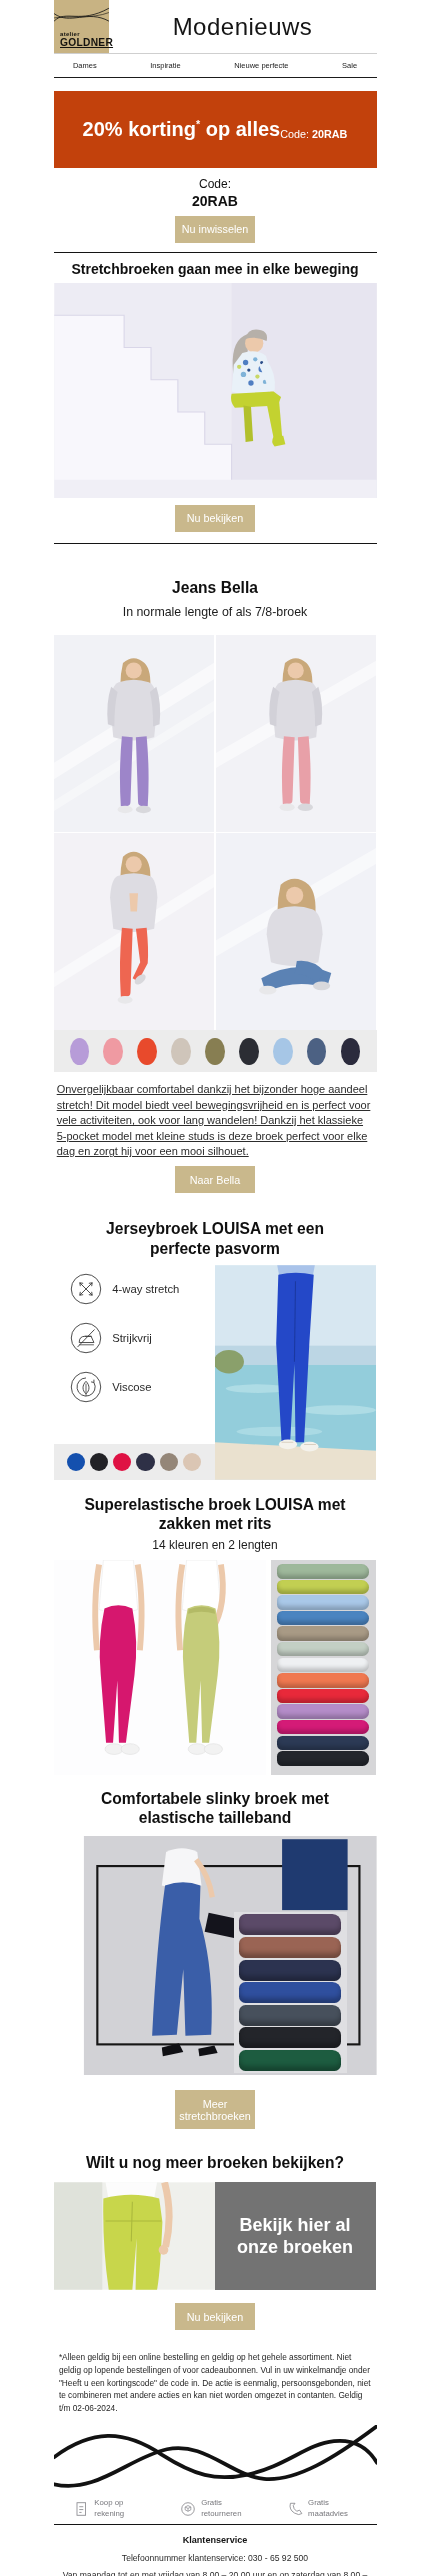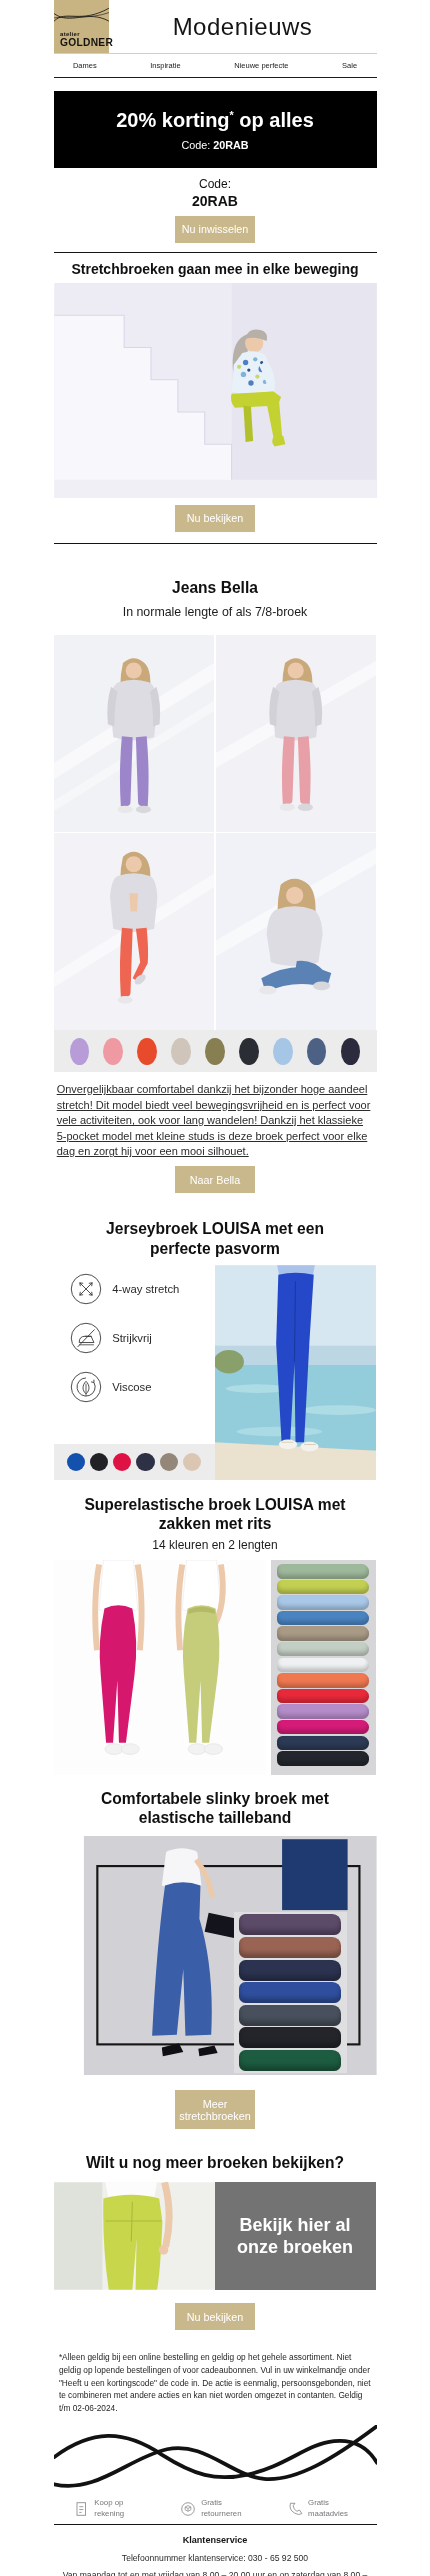--- a/index.html
+++ b/index.html
@@ -3,26 +3,26 @@
 <meta charset="utf-8">
 <style>
   html,body{margin:0;padding:0;background:#ffffff;}
   body{width:430px;font-family:"Liberation Sans", sans-serif;color:#1c1c1c;}
   .col{width:323px;margin:0 auto;}
   
   .hdr-row{display:flex;align-items:stretch;height:53px;border-bottom:0.5px solid #cfcfcf;}
   .logo{width:55px;background:#c8b383;display:flex;flex-direction:column;justify-content:flex-end;padding:0 0 5.4px 6.5px;box-sizing:border-box;position:relative;}
   .logo svg{position:absolute;top:5.4px;left:0;}
   .logo-atelier{font-size:6px;font-weight:bold;color:#14130f;letter-spacing:0.3px;}
-  .logo-name{font-size:10.2px;font-weight:bold;color:#14130f;letter-spacing:0.3px;}
+  .logo-name{font-size:10.2px;font-weight:bold;color:#14130f;letter-spacing:0.3px;text-decoration:underline;}
   .masthead{flex:1;display:flex;align-items:center;justify-content:center;font-size:24px;font-weight:300;letter-spacing:0.5px;color:#151515;}
   .nav{display:flex;justify-content:space-between;padding:7px 19.4px;border-bottom:1.1px solid #1b1b1b;}
   .nav span{font-size:7.5px;color:#222;cursor:pointer;}
   
-  .banner{margin-top:13.4px;background:#000000;height:77px;display:flex;flex-direction:column;align-items:center;justify-content:center;color:#fff;}
+  .banner{margin-top:13.4px;background:#c2410c;height:77px;display:flex;flex-direction:row;align-items:center;justify-content:center;color:#fff;}
   .banner-h{font-size:20px;font-weight:bold;}
   .banner-h sup{font-size:10.8px;}
   .banner-code{margin-top:7.5px;font-size:10.8px;}
   .banner-code b{font-weight:bold;}
   .coupon{margin-top:8.6px;text-align:center;}
   .coupon-label{font-size:12px;color:#111;}
   .coupon-code{font-size:14px;font-weight:bold;color:#111;margin-top:2.2px;}
   .btn{display:block;width:80px;margin:6.5px auto 0;background:#c9b88c;color:#ffffff;text-align:center;font-size:10.8px;padding:7.5px 0;border:none;cursor:pointer;}
   .rule{border:none;border-top:1.1px solid #141414;margin:9.7px 0 0;}
   .h1{margin:7.5px 4.3px 0;text-align:center;font-size:14px;font-weight:bold;color:#101010;}

